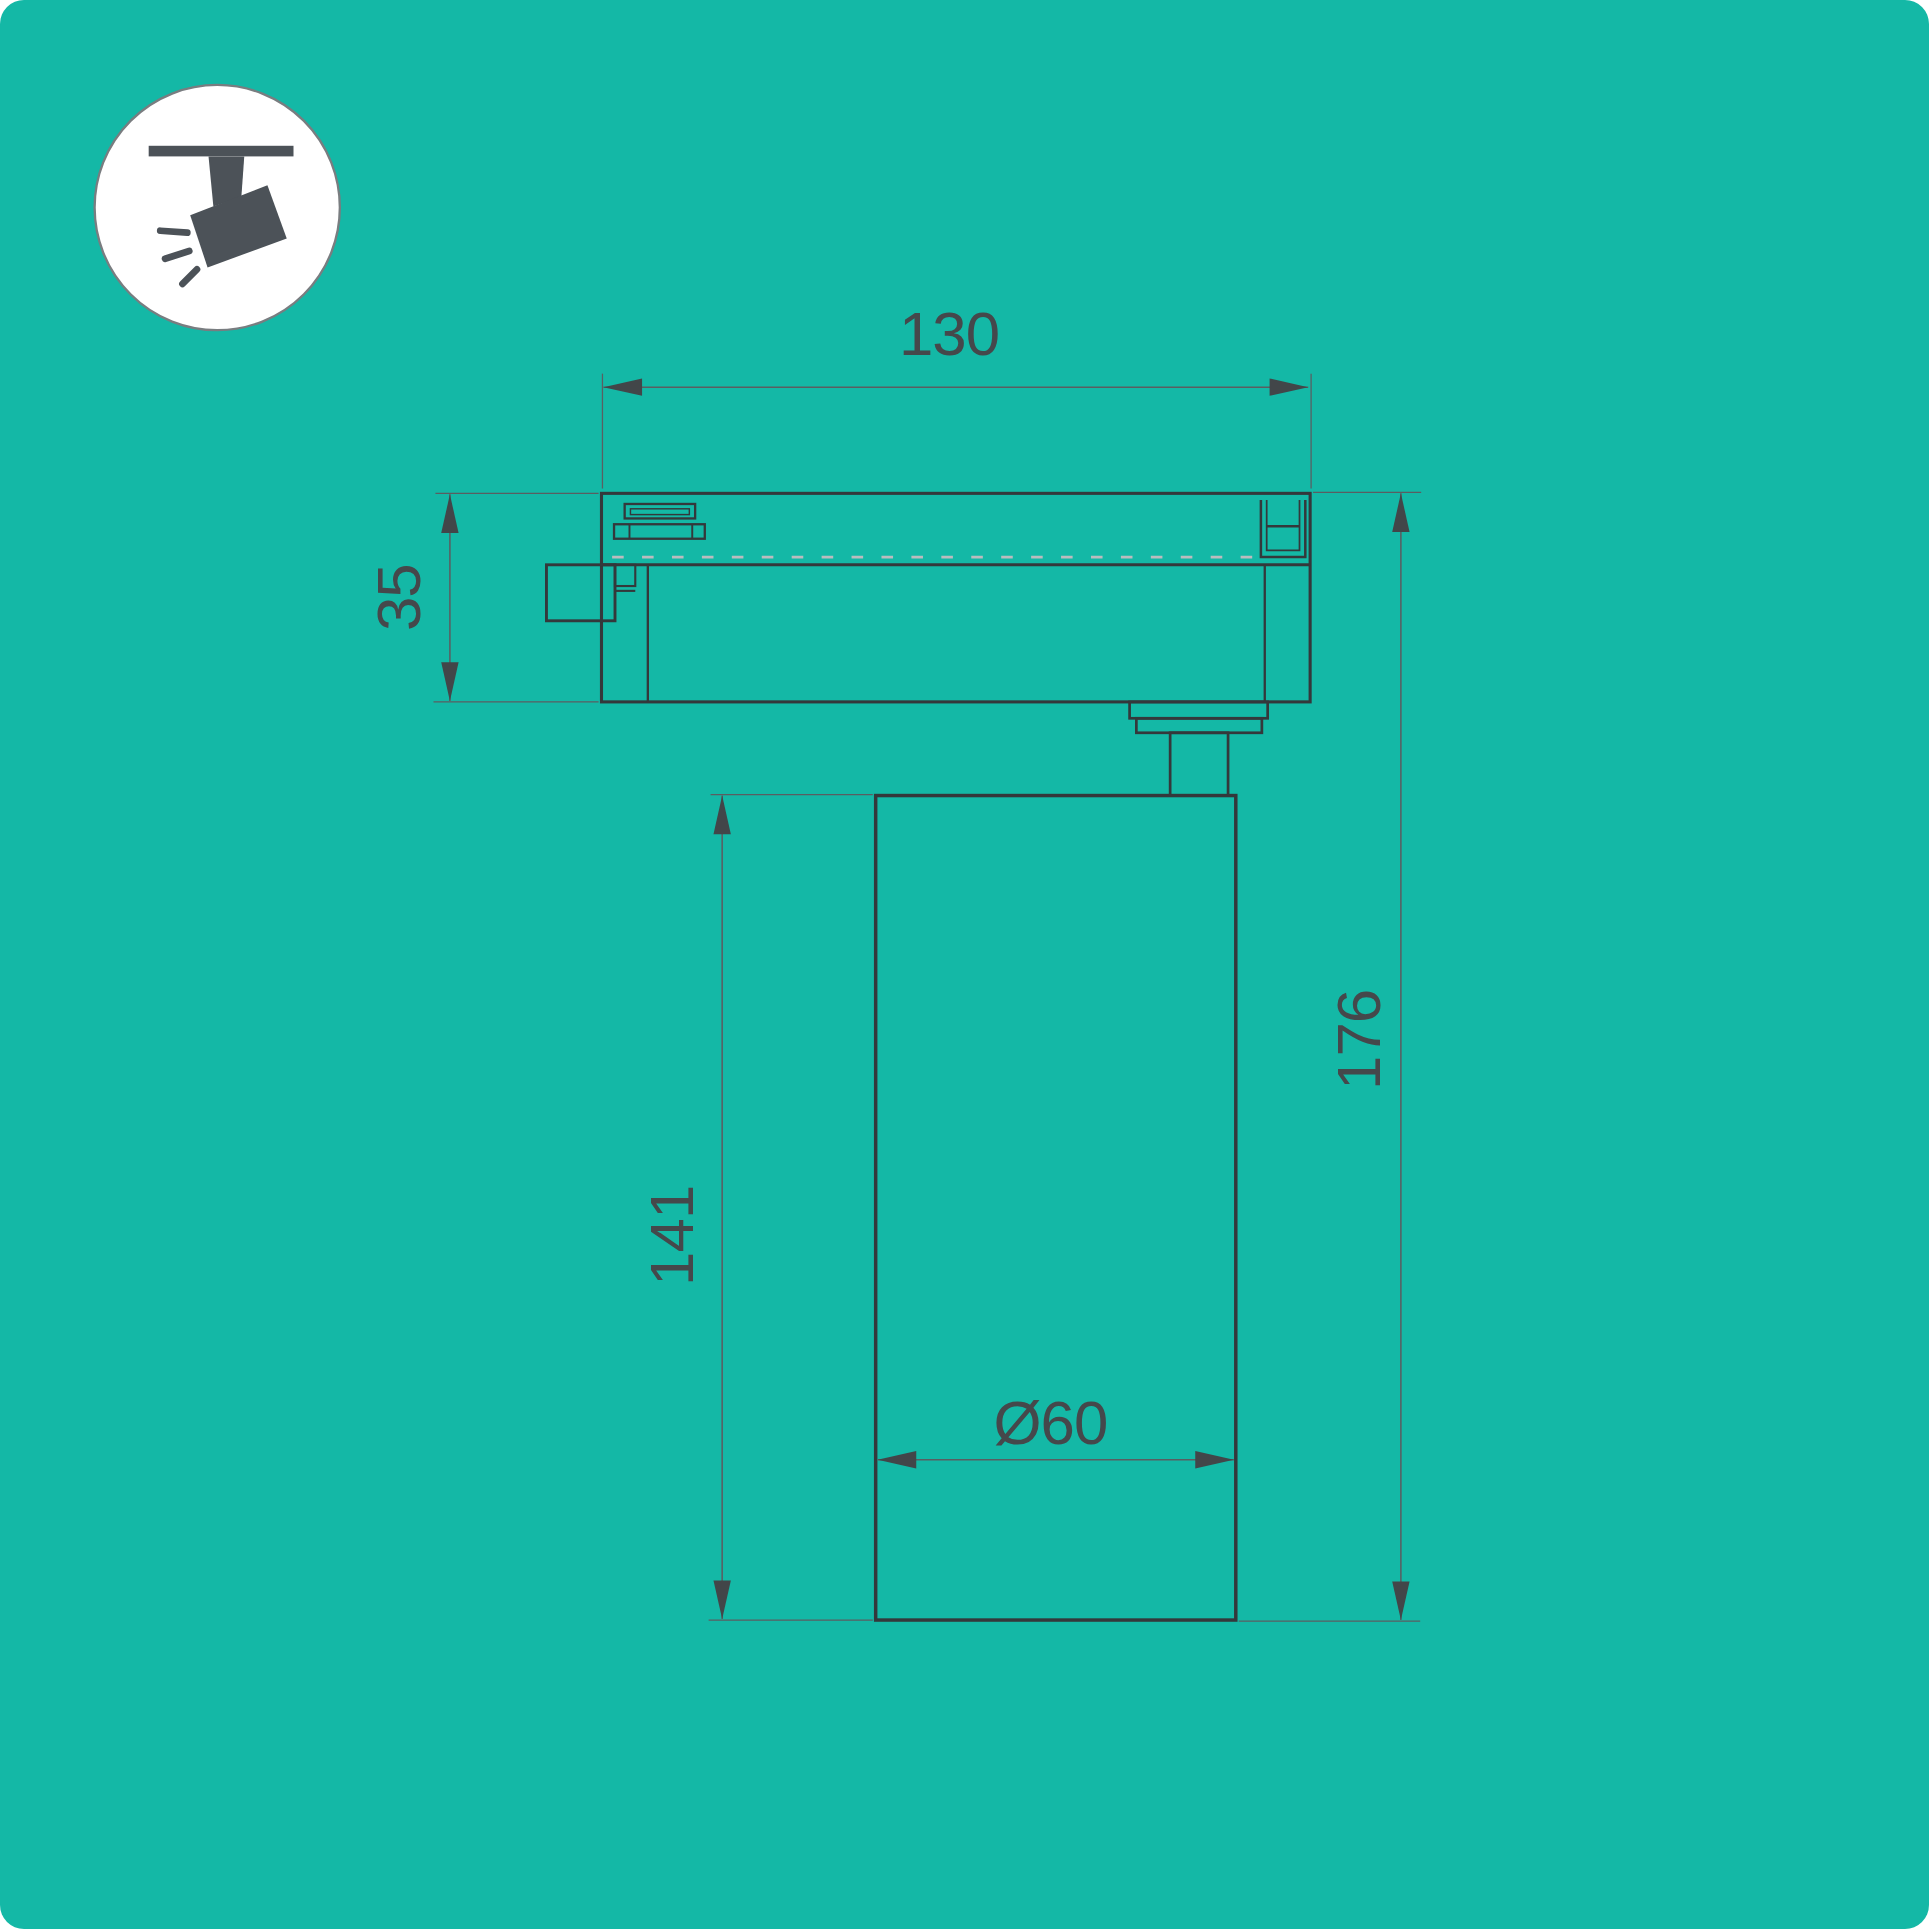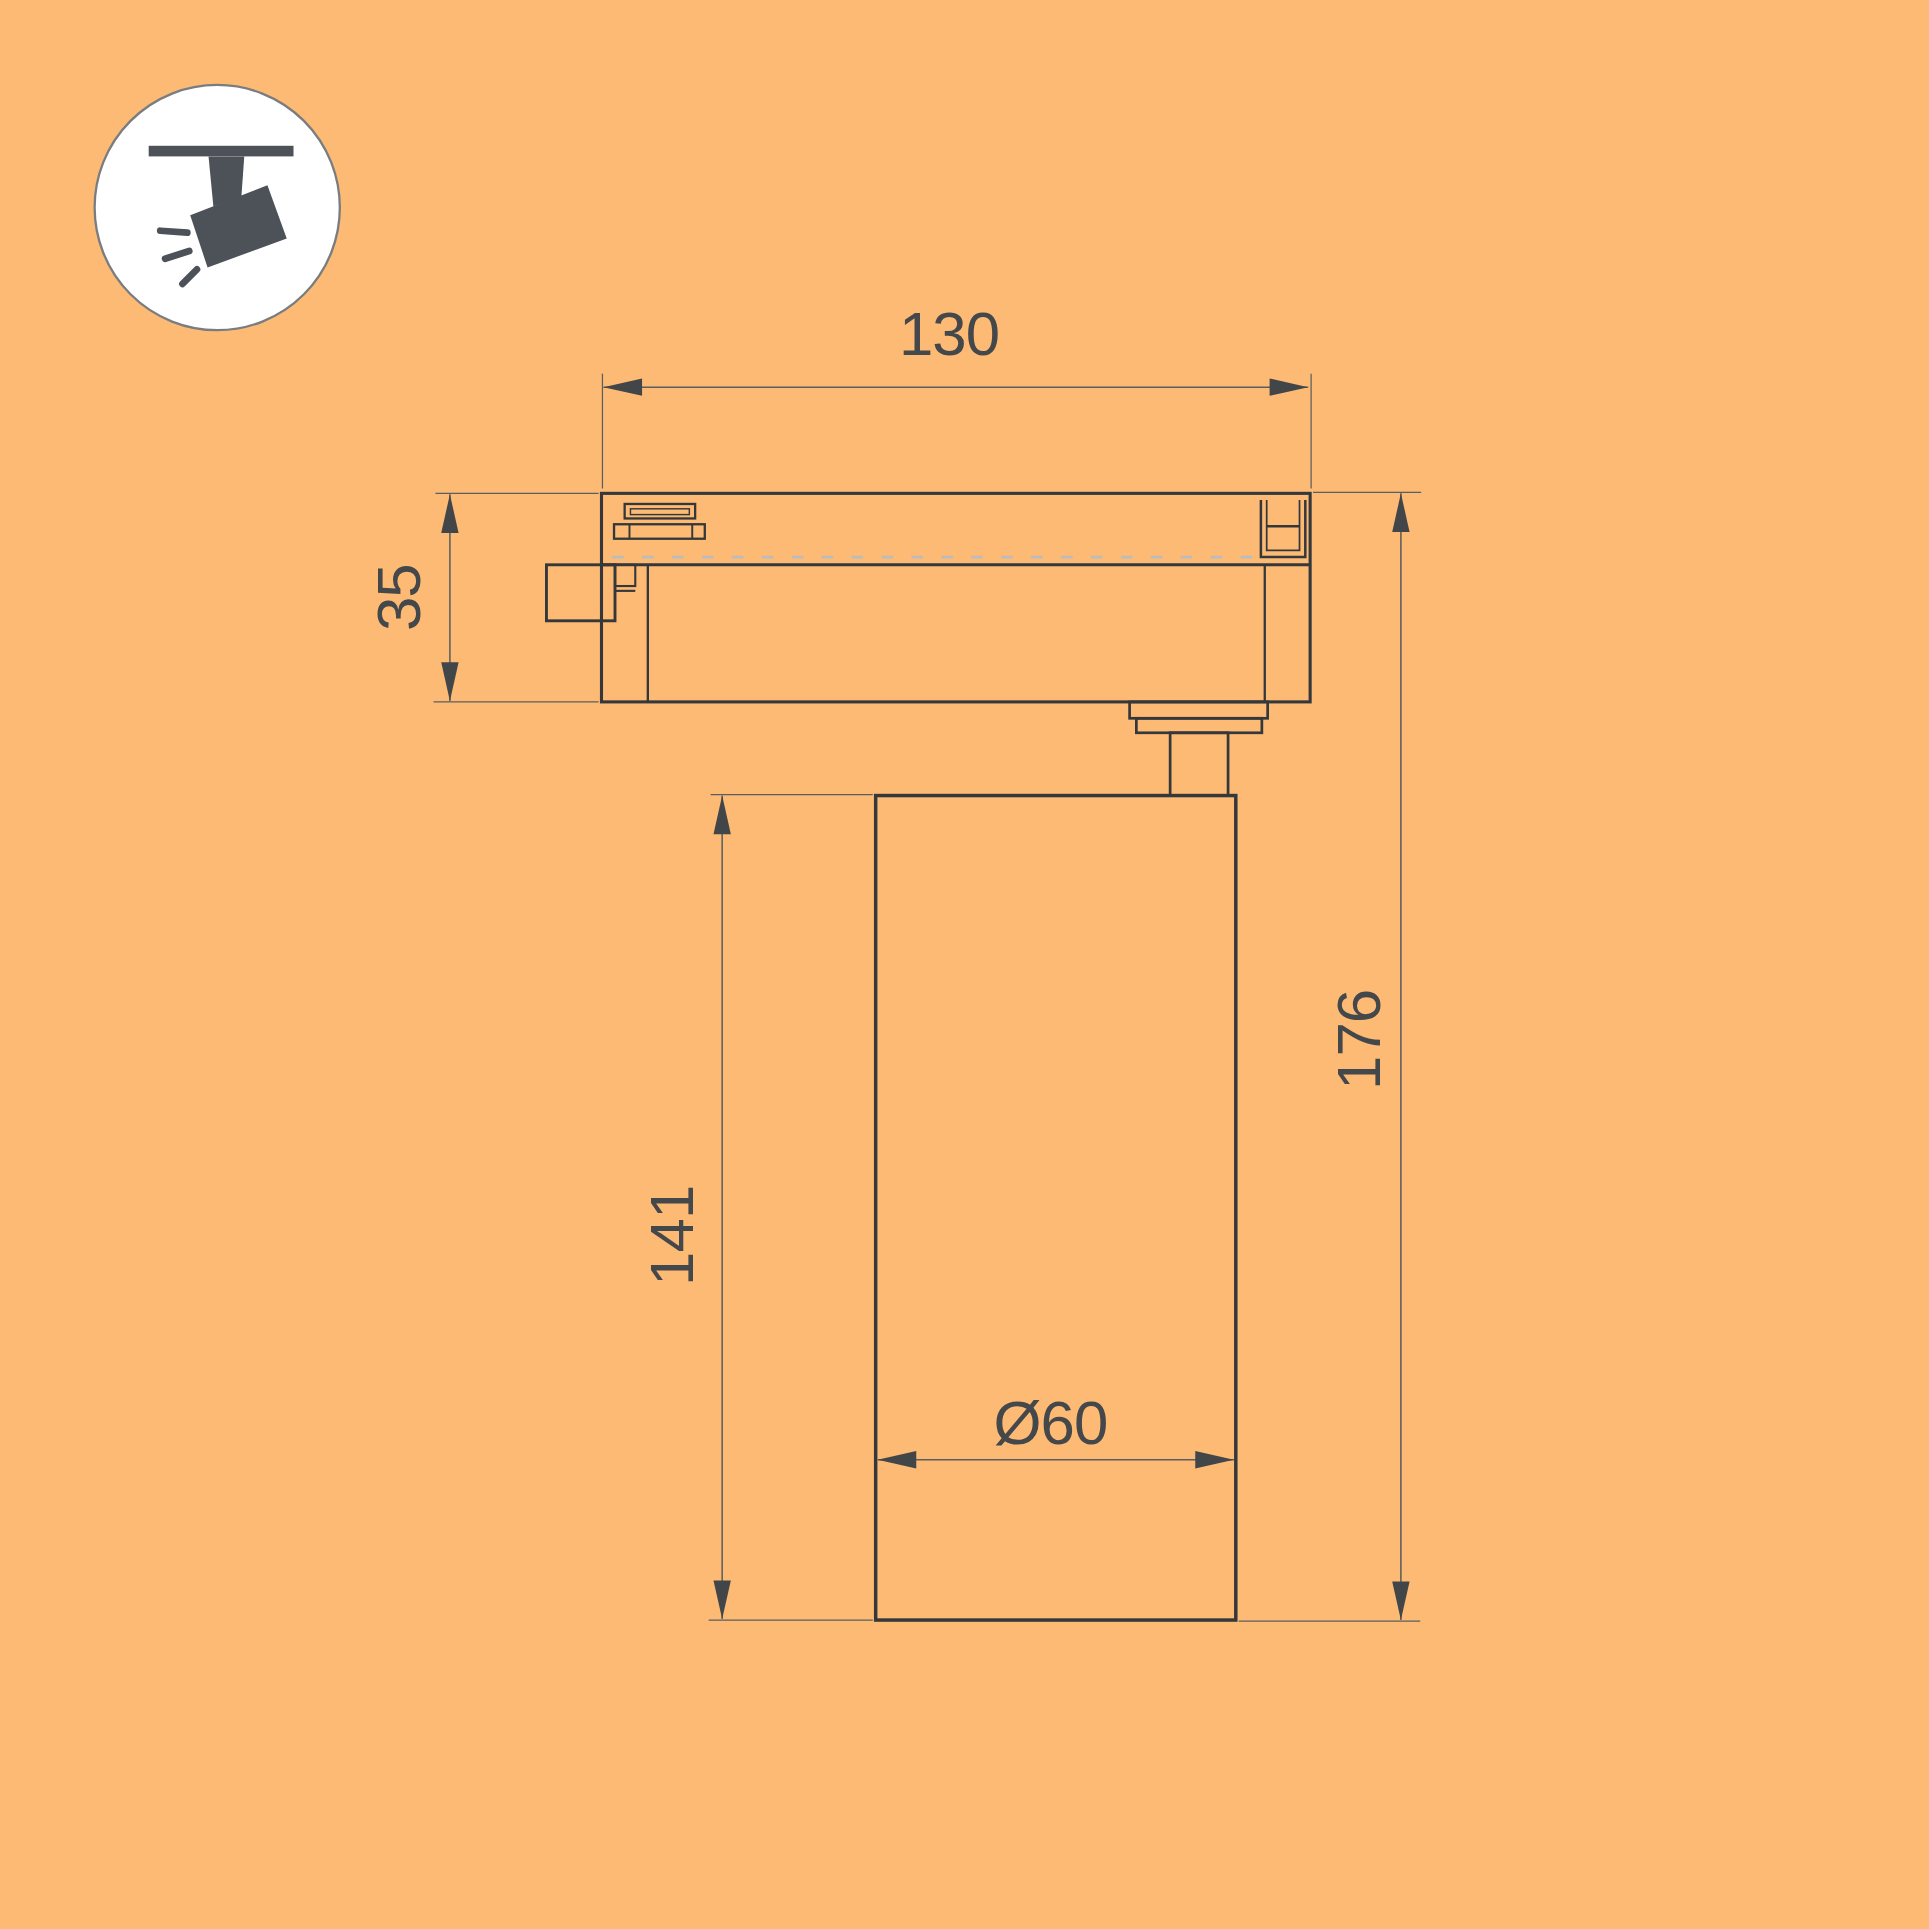--- a/index.html
+++ b/index.html
@@ -9,21 +9,22 @@
   }
   body {
     width: 1929px;
     height: 1929px;
     position: relative;
     font-family: "Liberation Sans", sans-serif;
   }
   .canvas {
     position: absolute;
     inset: 0;
-    background: #fdba74;
+    background: #14b8a6;
+    border-radius: 24px;
   }
   svg { display: block; }
   .dim-text {
     font-family: "Liberation Sans", sans-serif;
     font-size: 64px;
     letter-spacing: -1px;
     fill: #45484b;
   }
 </style>
 </head>

